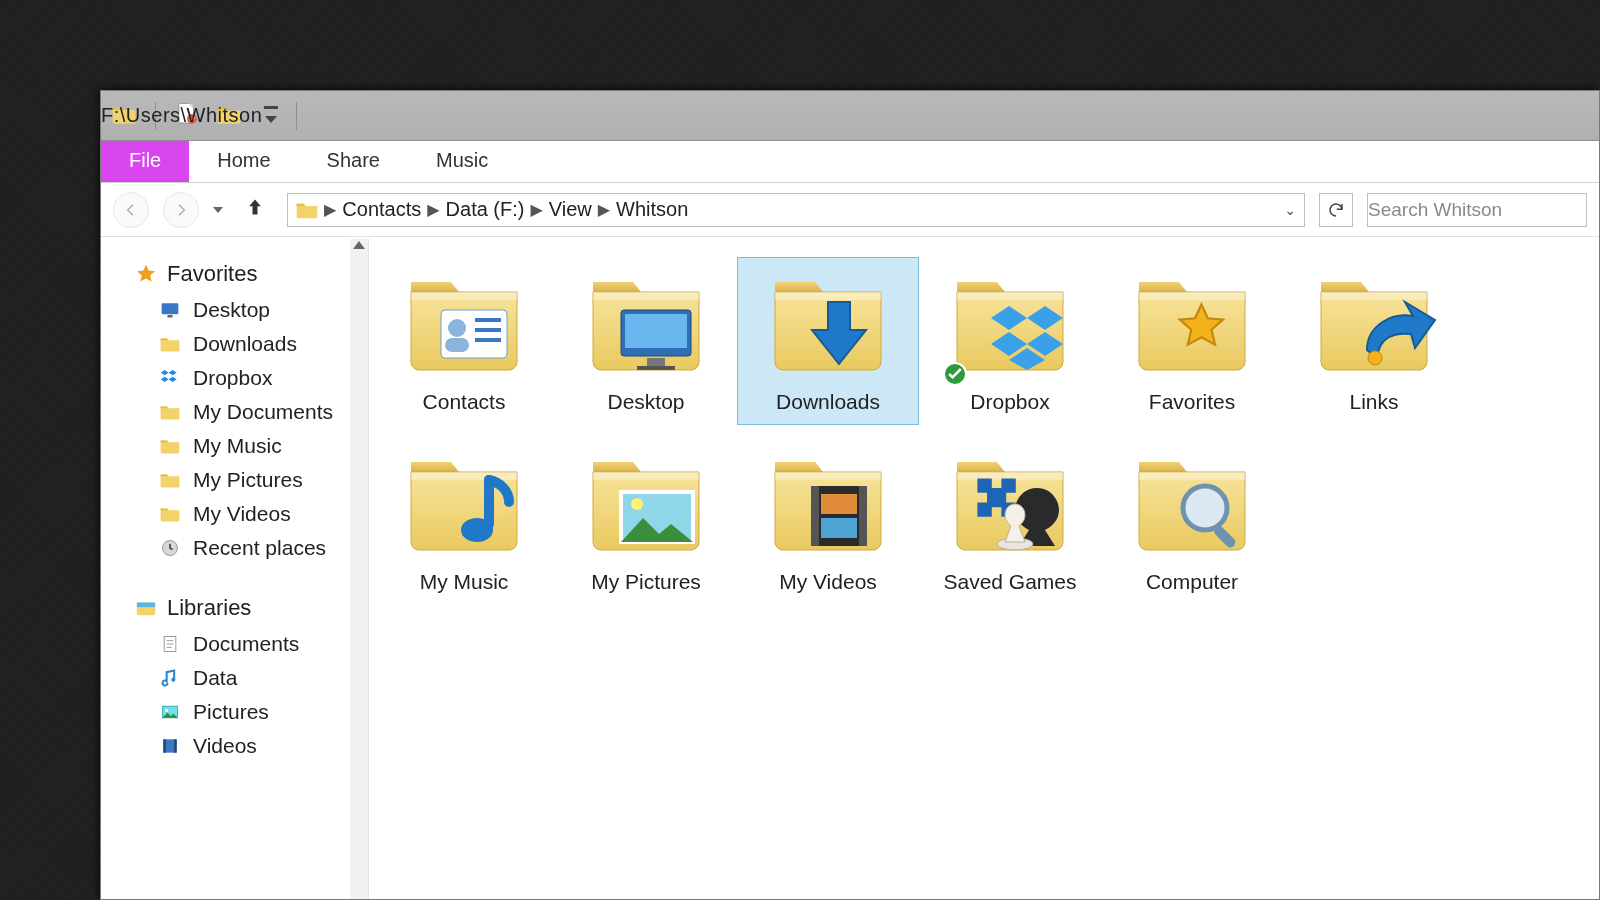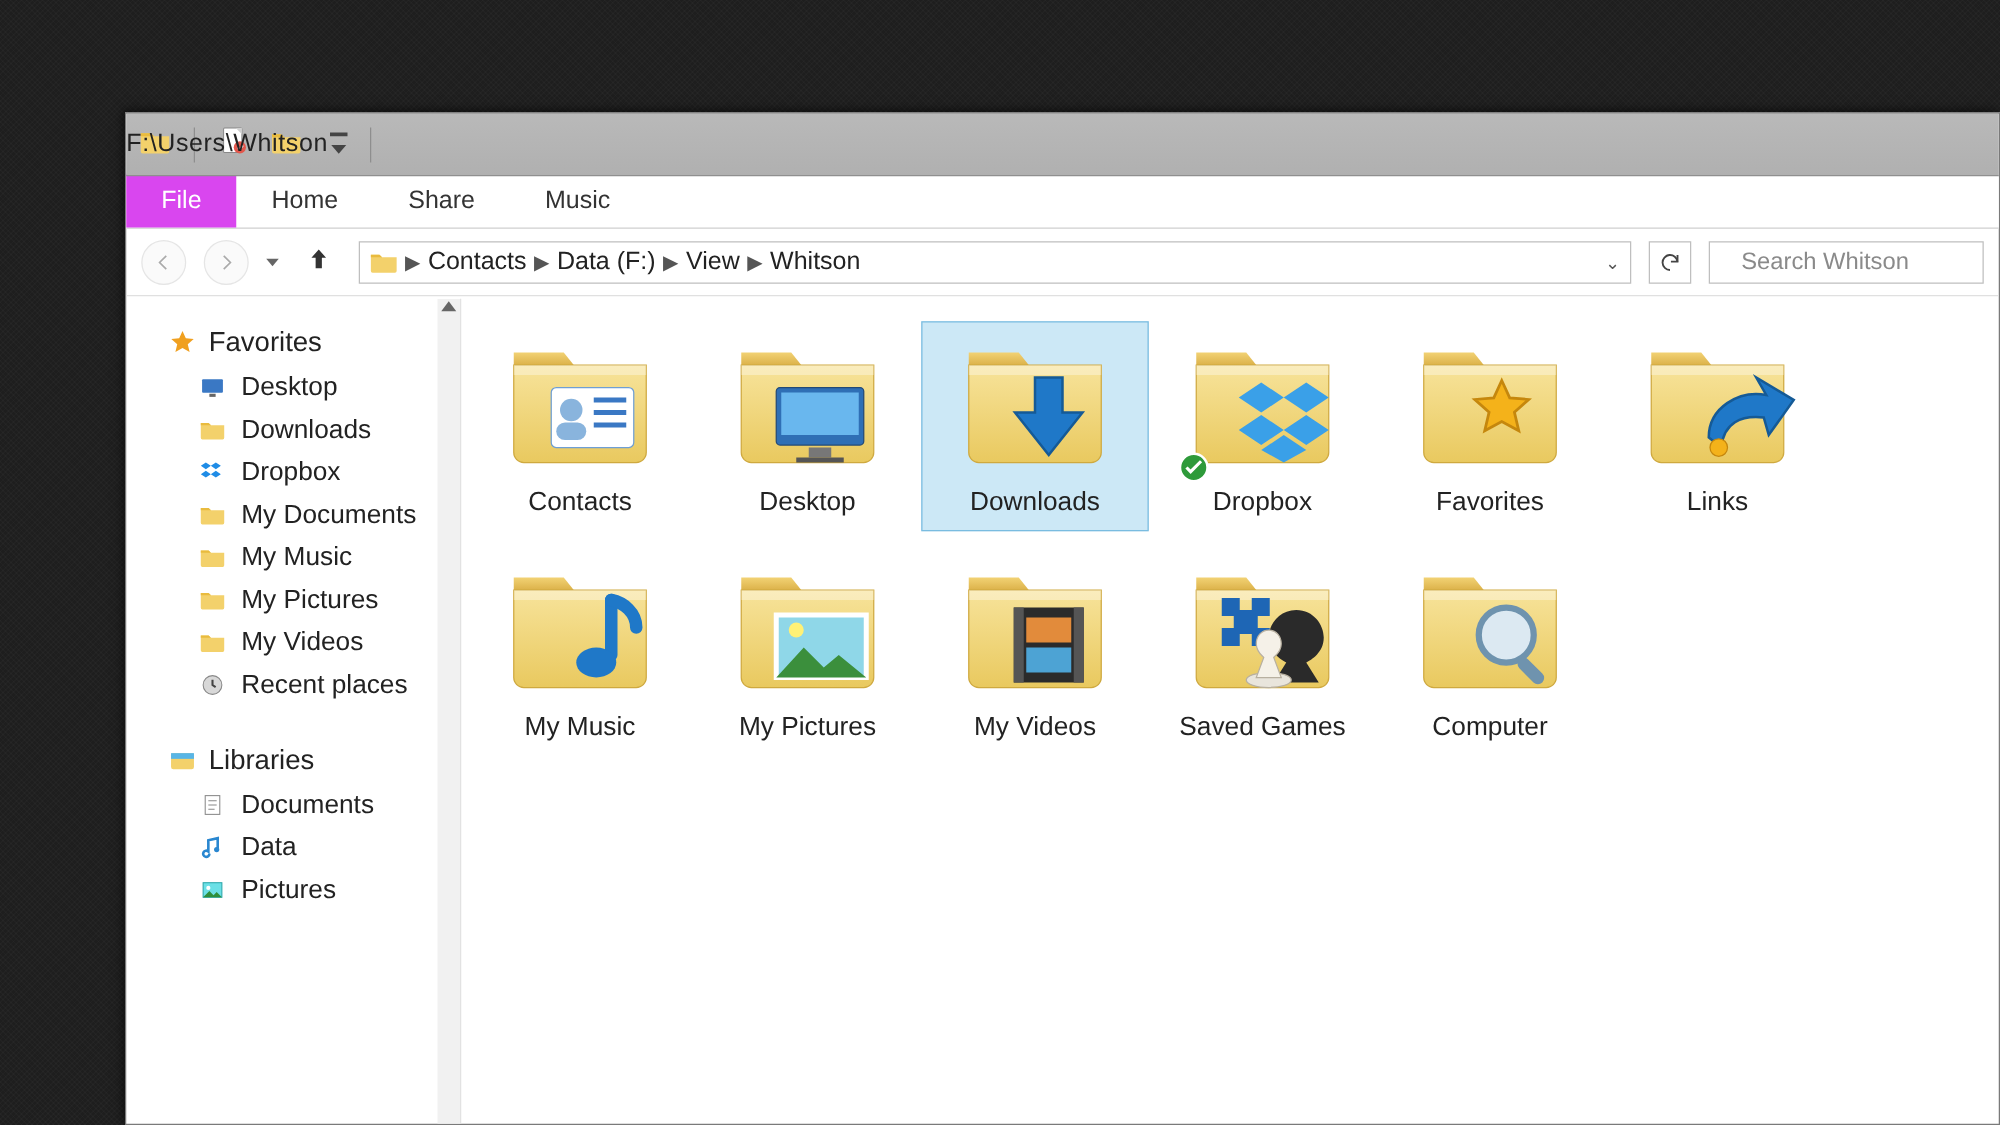--- a/index.html
+++ b/index.html
@@ -65,21 +65,21 @@
   }
   .crumb-sep { color:#555; font-size:16px; }
   .addr-folder-ico { width:22px;height:20px; }
   .addr-caret-tail { margin-left:auto; color:#555; font-size:14px; }
   .refresh-btn {
     width:34px;height:34px;border:1px solid #bfbfbf;background:#fff;
     display:flex;align-items:center;justify-content:center;
   }
   .searchbox {
     width:220px;height:34px;border:1px solid #bfbfbf;background:#fff;
-    display:flex;align-items:center;padding:0 25px;color:#8a8a8a;font-size:19px;
+    display:flex;align-items:center;padding:0 0;color:#8a8a8a;font-size:19px;
   }
 
   
   .body { position:absolute; top:148px; bottom:0; left:0; right:0; display:flex; }
   .sidebar {
     width:268px; border-right:1px solid #e2e2e2; padding:18px 0 0 0;
     overflow:hidden; position:relative;
   }
   .scroll-gutter {
     position:absolute; right:0; top:0; bottom:0; width:18px; background:#f1f1f1;
@@ -343,20 +343,30 @@
             <div class="sb-item">
               <span class="sb-icon">
                 <svg width="20" height="20" viewBox="0 0 24 24">
                   <rect x="3" y="5" width="18" height="14" fill="#6be0e6" stroke="#2aa6aa"></rect>
                   <circle cx="8" cy="10" r="2" fill="#fff"></circle>
                   <path d="M3 19l6-6 4 4 3-3 5 5z" fill="#2f8f3c"></path>
                 </svg>
               </span>
               <span>Pictures</span>
             </div>
+            <div class="sb-item">
+              <span class="sb-icon">
+                <svg width="20" height="20" viewBox="0 0 24 24">
+                  <rect x="4" y="4" width="16" height="16" fill="#3a78c4"></rect>
+                  <rect x="4" y="4" width="3" height="16" fill="#234a77"></rect>
+                  <rect x="17" y="4" width="3" height="16" fill="#234a77"></rect>
+                </svg>
+              </span>
+              <span>Videos</span>
+            </div>
           </div>
       </div>
     </div>
 
     <div class="content">
       <div class="grid" id="folder-grid">
           <div class="cell">
             <div class="folder-vis"><svg viewBox="0 0 130 120">
                 <defs>
                   <linearGradient id="fg" x1="0" y1="0" x2="0" y2="1">

